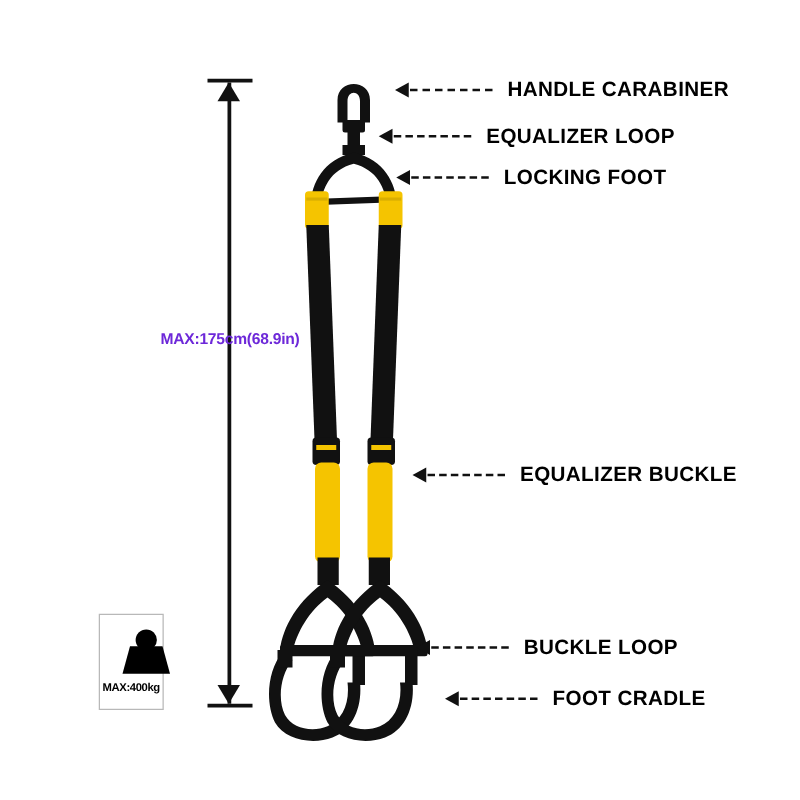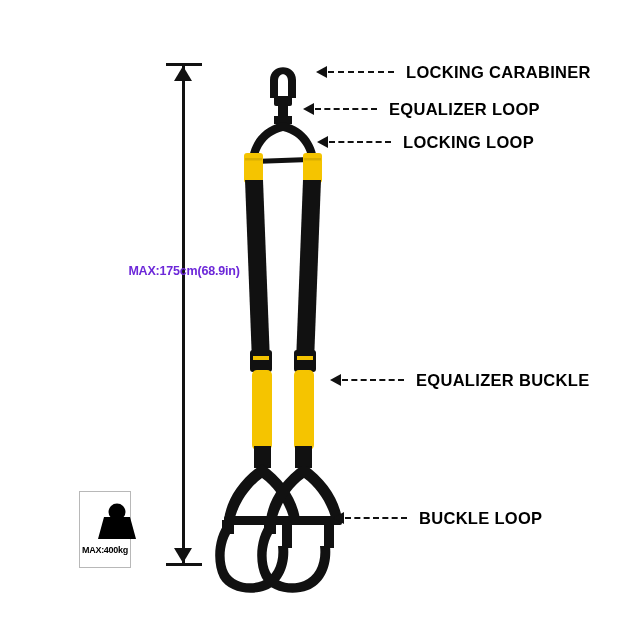--- a/index.html
+++ b/index.html
@@ -211,41 +211,46 @@
       <rect x="78" y="466" width="76" height="9" rx="2" fill="#111111"></rect>
       <path d="M80 472 C68 486, 66 512, 74 528 C82 542, 104 546, 120 540 C136 534, 144 516, 142 496 L132 496 C134 512, 128 526, 116 531 C104 536, 88 533, 82 522 C76 510, 78 490, 88 478 Z" fill="#111111"></path>
       <rect x="76" y="470" width="12" height="14" fill="#111111"></rect>
       <rect x="136" y="470" width="10" height="28" fill="#111111"></rect>
     </g>
   </svg>
 
   <div class="callout" style="left:316px; top:61px;">
     <span class="callout-arrow"></span>
     <span class="callout-dash" style="width:66px;"></span>
-    <span class="callout-text">LOCKING CARABINER</span>
+    <span class="callout-text">HANDLE CARABINER</span>
   </div>
 
   <div class="callout" style="left:303px; top:98px;align-items:center;">
     <span class="callout-arrow"></span>
     <span class="callout-dash" style="width:62px;"></span>
     <span class="callout-text">EQUALIZER LOOP</span>
   </div>
 
   <div class="callout" style="left:317px; top:131px;">
     <span class="callout-arrow"></span>
     <span class="callout-dash" style="width:62px;"></span>
-    <span class="callout-text">LOCKING LOOP</span>
+    <span class="callout-text">LOCKING FOOT</span>
   </div>
 
   <div class="callout" style="left:330px; top:369px;">
     <span class="callout-arrow"></span>
     <span class="callout-dash" style="width:62px;"></span>
     <span class="callout-text">EQUALIZER BUCKLE</span>
   </div>
 
   <div class="callout" style="left:333px; top:507px;">
     <span class="callout-arrow"></span>
     <span class="callout-dash" style="width:62px;"></span>
     <span class="callout-text">BUCKLE LOOP</span>
   </div>
 
+  <div class="callout" style="left:356px; top:548px;">
+    <span class="callout-arrow"></span>
+    <span class="callout-dash" style="width:62px;"></span>
+    <span class="callout-text">FOOT CRADLE</span>
+  </div>
 
 </div>
 
 </body></html>

